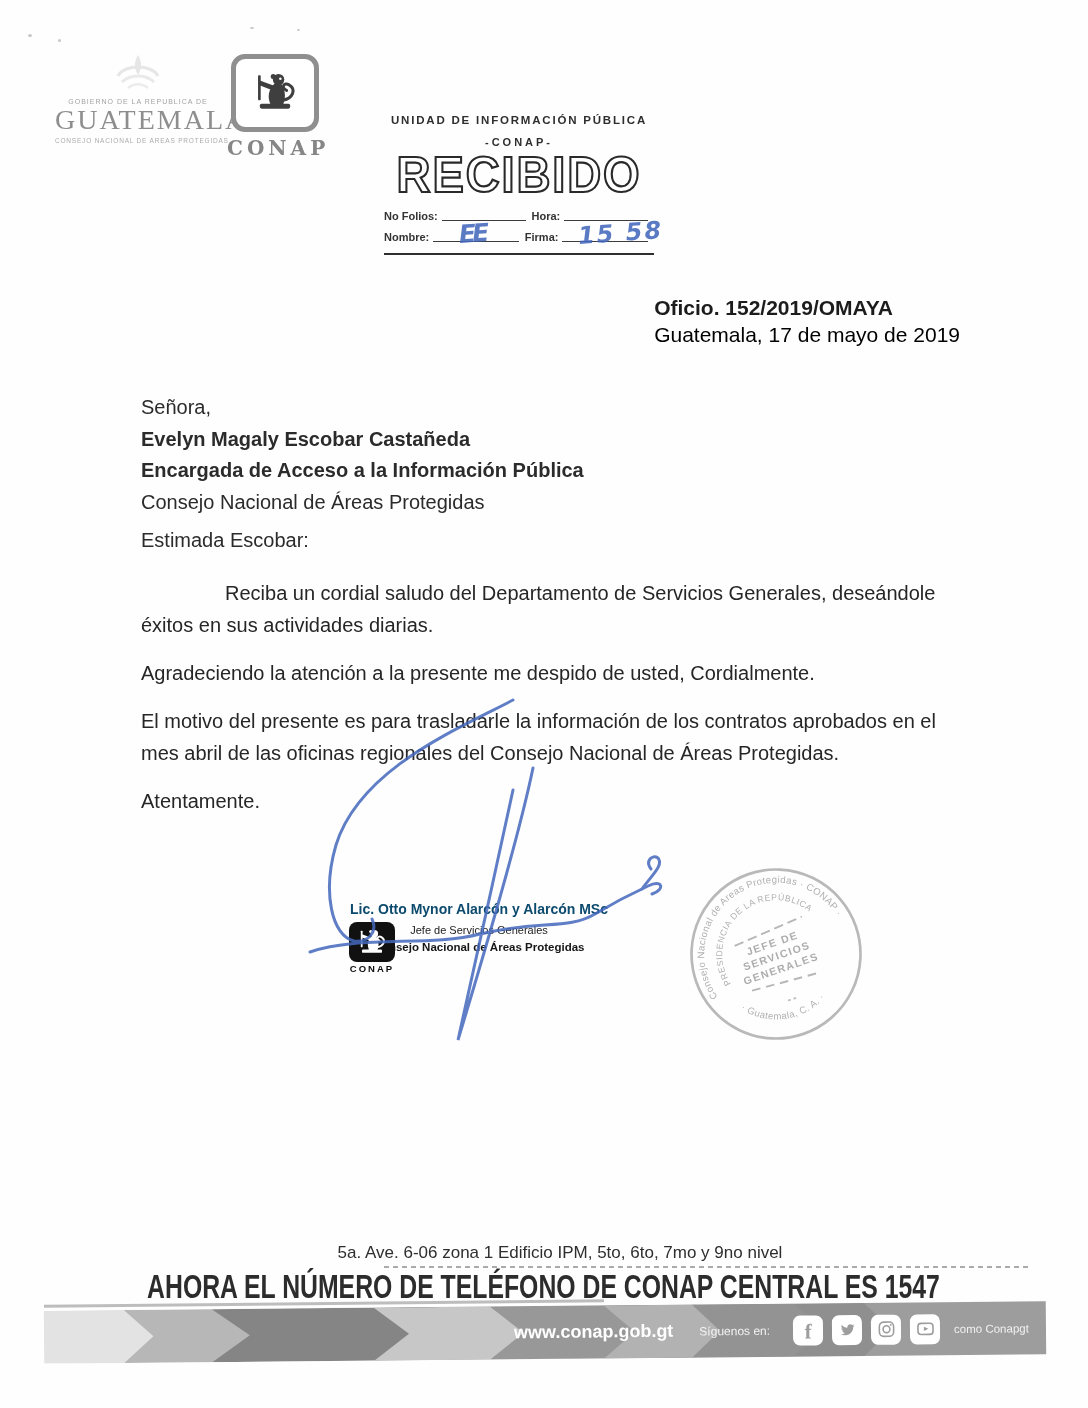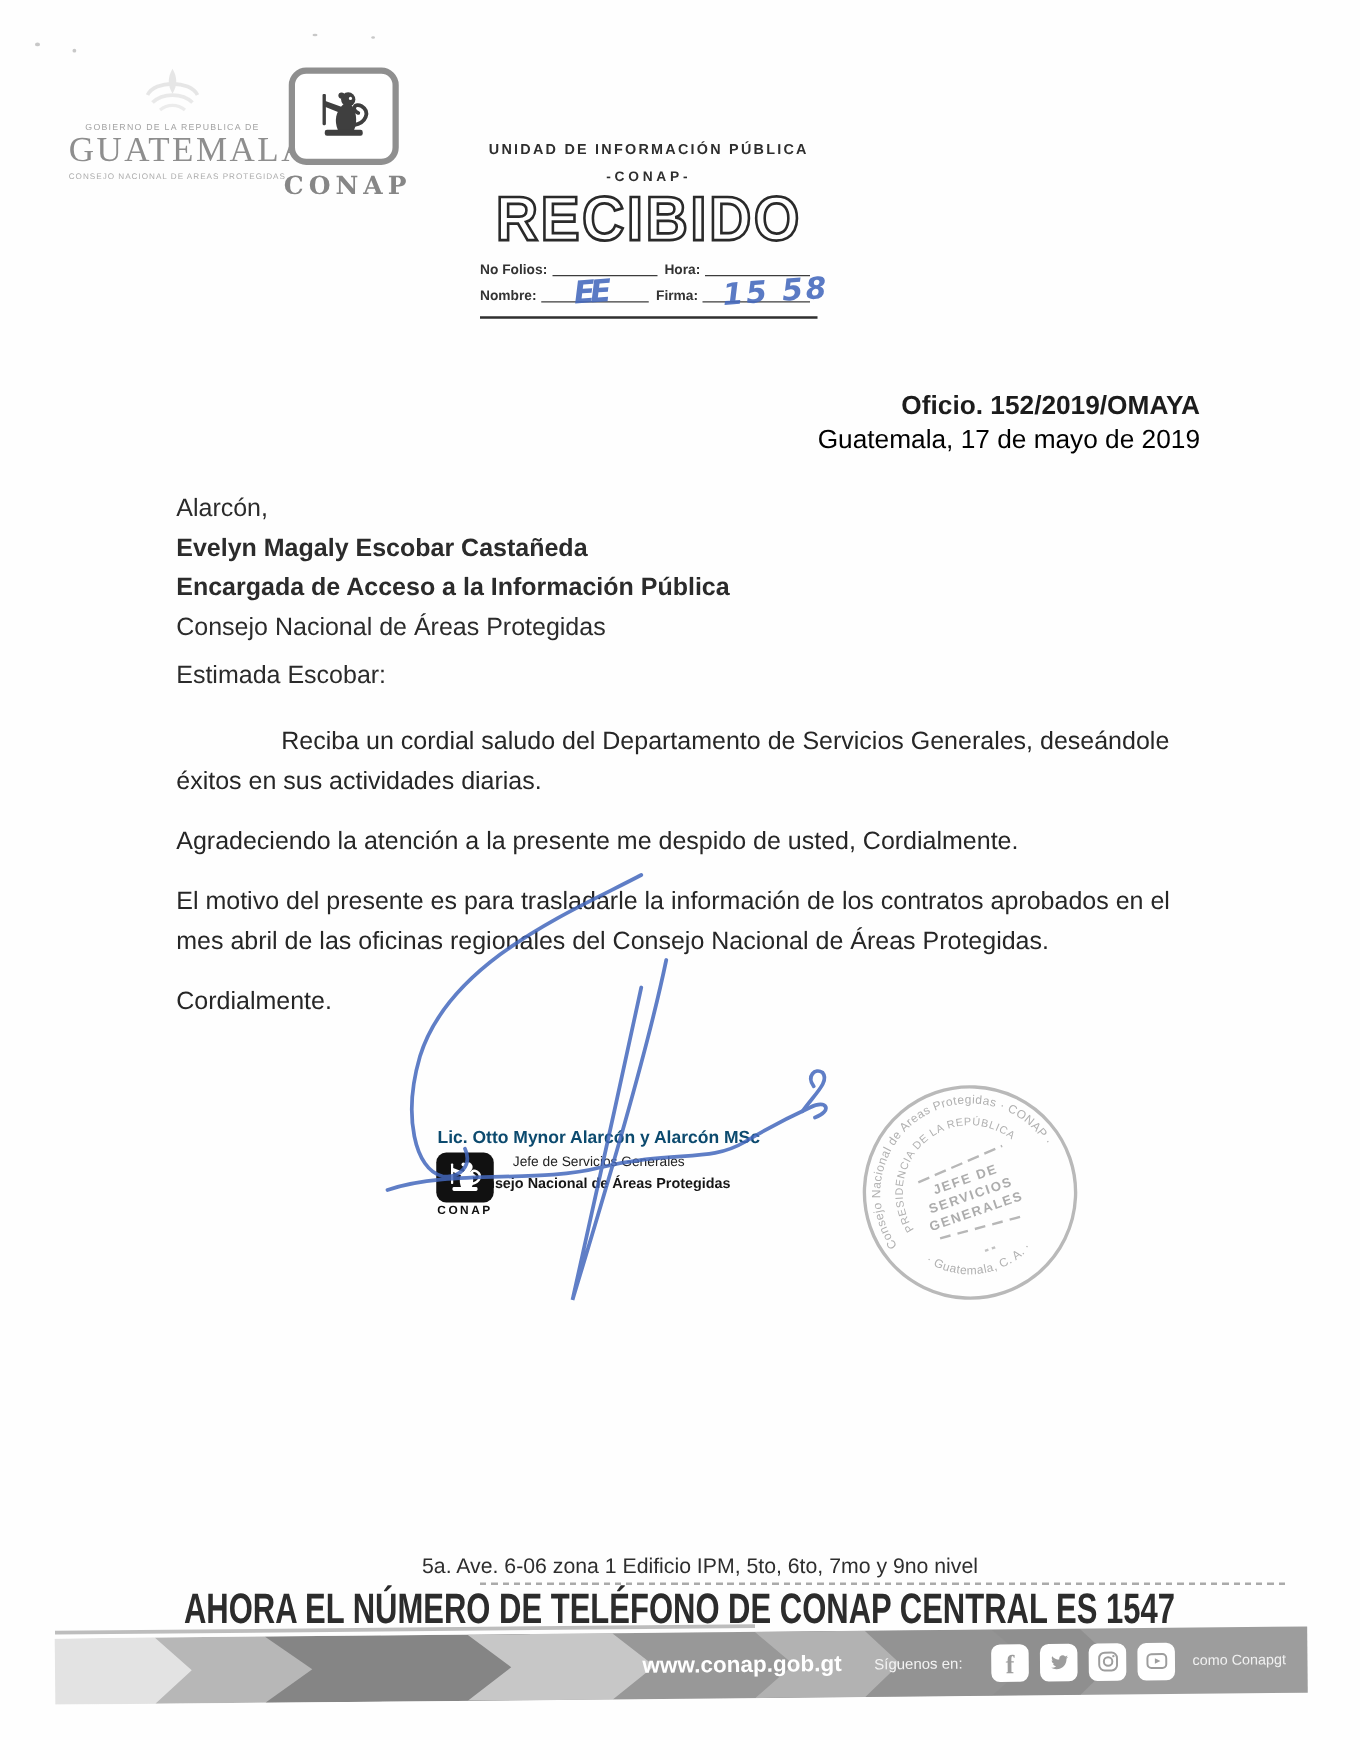--- a/index.html
+++ b/index.html
@@ -36,21 +36,21 @@
   .f-row{display:flex;align-items:flex-end;margin-top:9px;}
   .f-label{white-space:nowrap;}
   .f-line{flex:1;border-bottom:1.6px solid #3c3c3c;height:10px;margin:0 6px 1px 4px;position:relative;}
   .hand{position:absolute;color:#4468bd;font-family:"DejaVu Sans",sans-serif;font-style:italic;
         font-weight:bold;opacity:.88;transform:rotate(-4deg);white-space:nowrap;}
   .hand-ee{left:30%;bottom:-7px;font-size:25px;letter-spacing:-4px;}
   .hand-firma{left:18%;bottom:-6px;font-size:24px;letter-spacing:2px;}
   .stamp-endline{margin-top:10px;border-bottom:2.6px solid #2f2f2f;}
 
   
-  .reference{right:128px;top:311px;text-align:right;line-height:27px;}
+  .reference{right:128px;top:294px;line-height:27px;}
   .ref-oficio{font-size:21px;font-weight:bold;color:#1c1c1c;}
   .ref-date{font-size:21px;color:#000000;}
 
   
   .recipient{left:141px;top:392px;font-size:20px;line-height:31.5px;}
   .r-bold{font-weight:bold;}
   .greeting{left:141px;top:529px;font-size:20px;}
   .bodytext{left:141px;top:577px;width:828px;font-size:20px;line-height:32px;color:#262626;}
   .bodytext p{margin:0 0 16px 0;}
   .p-indent{text-indent:84px;}
@@ -166,33 +166,33 @@
     </div>
     <div class="stamp-endline"></div>
   </div>
 
   <div class="abs reference">
     <div class="ref-oficio">Oficio. 152/2019/OMAYA</div>
     <div class="ref-date">Guatemala, 17 de mayo de 2019</div>
   </div>
 
   <div class="abs recipient">
-    <div>Alarcón,</div>
+    <div>Señora,</div>
     <div class="r-bold">Evelyn Magaly Escobar Castañeda</div>
     <div class="r-bold">Encargada de Acceso a la Información Pública</div>
     <div>Consejo Nacional de Áreas Protegidas</div>
   </div>
 
   <div class="abs greeting">Estimada Escobar:</div>
 
   <div class="abs bodytext">
     <p class="p-indent">Reciba un cordial saludo del Departamento de Servicios Generales, deseándole éxitos en sus actividades diarias.</p>
     <p>Agradeciendo la atención a la presente me despido de usted, Cordialmente.</p>
     <p>El motivo del presente es para trasladarle la información de los contratos aprobados en el mes abril de las oficinas regionales del Consejo Nacional de Áreas Protegidas.</p>
-    <p class="closing">Cordialmente.</p>
+    <p class="closing">Atentamente.</p>
   </div>
 
   <svg class="abs sig-svg" width="400" height="390" viewBox="0 0 400 390">
     <g fill="none" stroke="#4468bd" stroke-width="3" stroke-linecap="round" opacity=".85">
       <path d="M223,25 C170,53 70,93 46,170 C32,218 42,261 64,266 C78,268 88,257 82,244"></path>
       <path d="M20,277 C70,260 140,272 190,259 C250,245 278,255 305,239 C330,224 345,217 358,211 C372,204 376,214 362,219"></path>
       <path d="M352,214 C362,200 374,190 368,183 C362,179 355,186 361,194"></path>
       <path d="M243,93 C226,175 186,305 168,365 C181,305 206,195 223,115"></path>
     </g>
   </svg>

